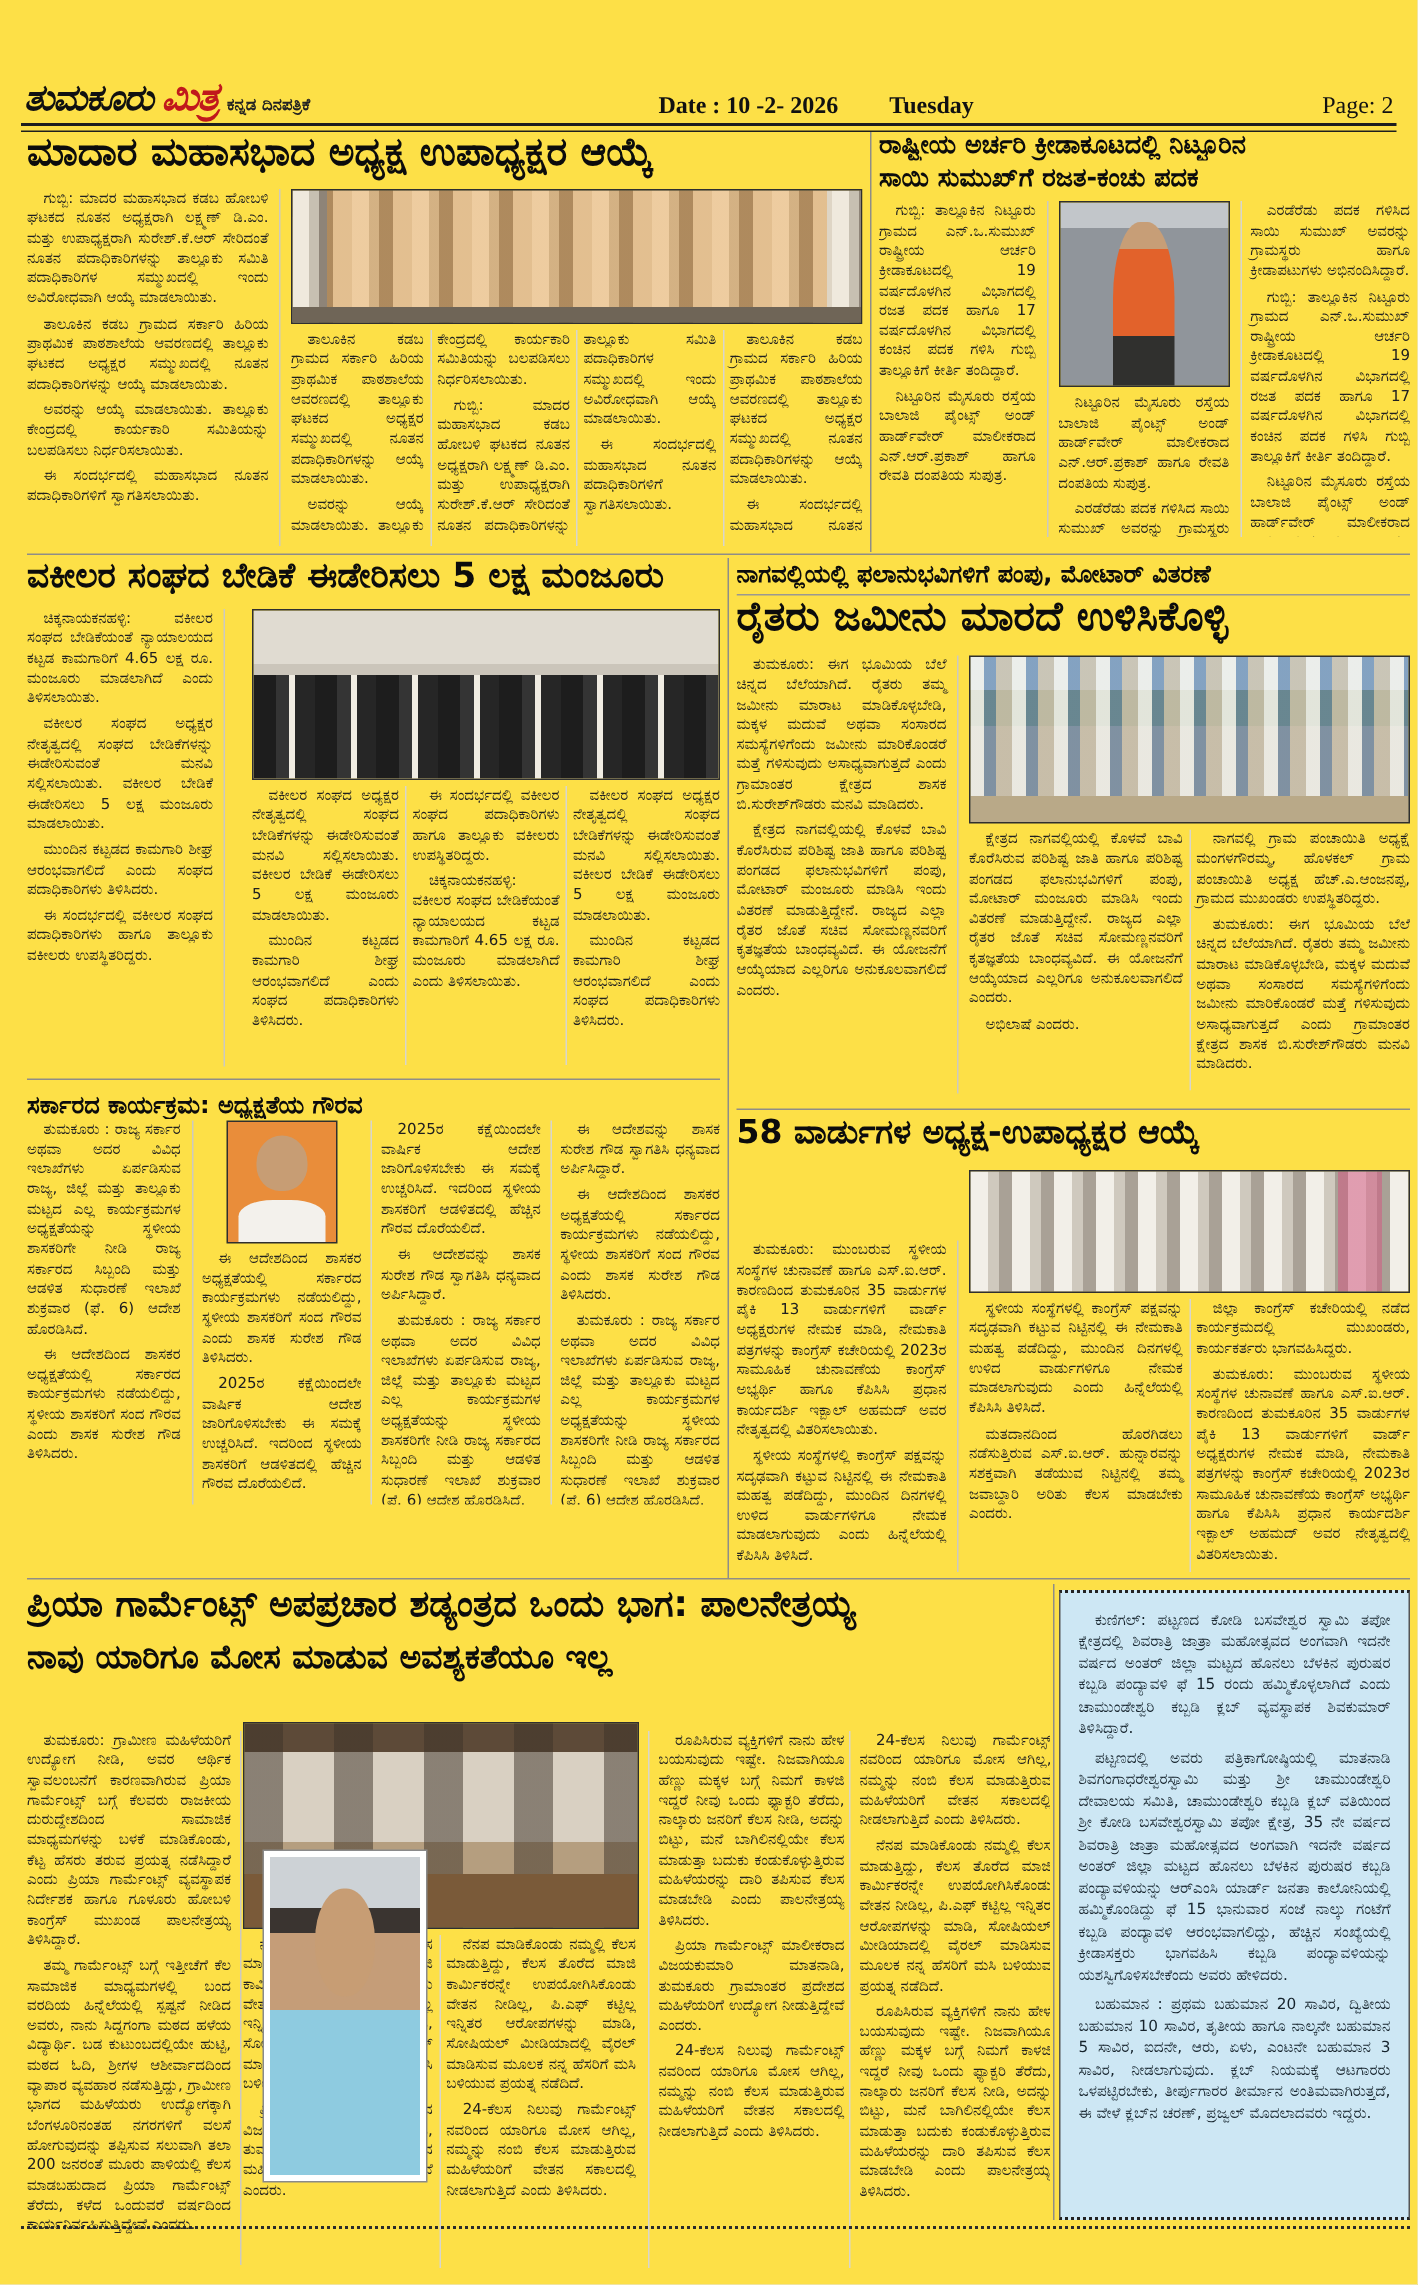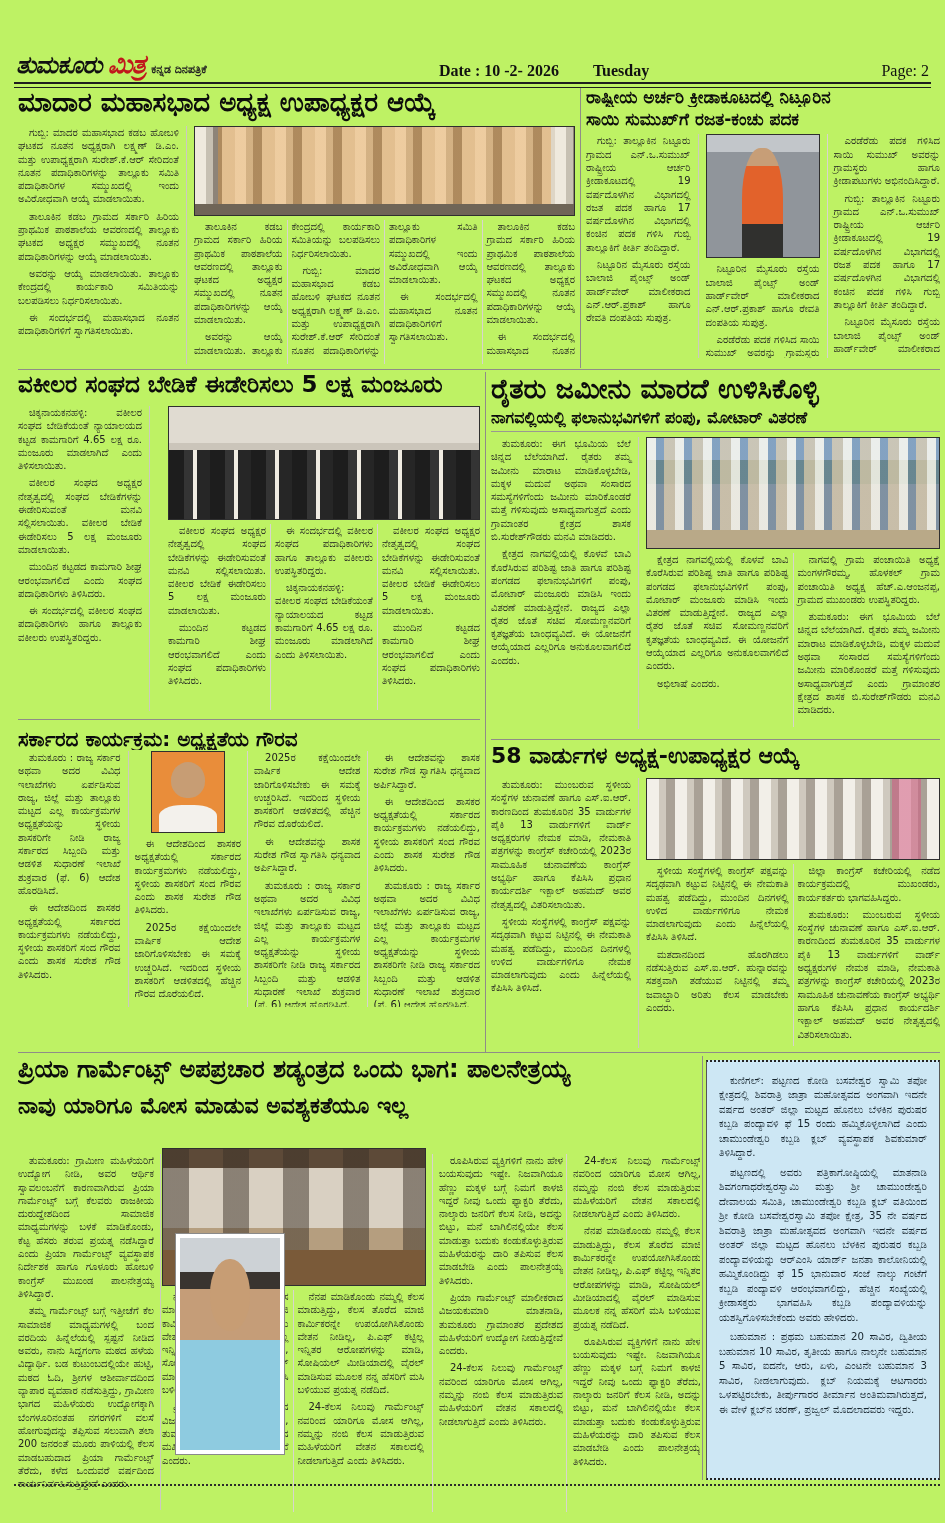--- a/index.html
+++ b/index.html
@@ -1,16 +1,16 @@
 <!DOCTYPE html>
 <html><head>
 <meta charset="utf-8">
 <style>
   html,body{margin:0;padding:0;background:#e8e8e6;}
-  .page{position:relative;width:945px;height:1523px;background:#bef264;margin:0 auto;
+  .page{position:relative;width:945px;height:1523px;background:#fde047;margin:0 auto;
         font-family:"DejaVu Sans",sans-serif;color:#1c1c1c;overflow:hidden;}
   
   .masthead{position:absolute;left:16px;right:16px;top:44px;height:36px;
             display:flex;justify-content:space-between;align-items:flex-end;}
   .logo{display:flex;align-items:baseline;gap:6px;}
   .logo-black{font-size:24px;font-weight:bold;color:#111;font-style:italic;letter-spacing:-1px;}
   .logo-red{font-size:26px;font-weight:bold;color:#c0181c;font-style:italic;letter-spacing:-1px;}
   .logo-sub{font-size:11px;font-weight:bold;color:#222;}
   .mast-center{font-family:"Liberation Serif",serif;font-weight:bold;font-size:16px;color:#111;display:flex;gap:34px;}
   .mast-page{font-family:"Liberation Serif",serif;font-weight:normal;font-size:16px;color:#111;}
@@ -159,22 +159,22 @@
           <p>ವಕೀಲರ ಸಂಘದ ಅಧ್ಯಕ್ಷರ ನೇತೃತ್ವದಲ್ಲಿ ಸಂಘದ ಬೇಡಿಕೆಗಳನ್ನು ಈಡೇರಿಸುವಂತೆ ಮನವಿ ಸಲ್ಲಿಸಲಾಯಿತು. ವಕೀಲರ ಬೇಡಿಕೆ ಈಡೇರಿಸಲು 5 ಲಕ್ಷ ಮಂಜೂರು ಮಾಡಲಾಯಿತು.</p>
           <p>ಮುಂದಿನ ಕಟ್ಟಡದ ಕಾಮಗಾರಿ ಶೀಘ್ರ ಆರಂಭವಾಗಲಿದೆ ಎಂದು ಸಂಘದ ಪದಾಧಿಕಾರಿಗಳು ತಿಳಿಸಿದರು.</p>
         </div>
       </div>
     </div>
   </section>
 
   <div class="vrule" style="left:485px;top:372px;height:680px;"></div>
 
   <section class="art" style="left:491px;top:374px;width:449px;height:358px;">
+    <div class="hl" style="font-size:16px;height:22px;border-bottom:1px solid #9a9892;">ನಾಗವಲ್ಲಿಯಲ್ಲಿ ಫಲಾನುಭವಿಗಳಿಗೆ ಪಂಪು, ಮೋಟಾರ್ ವಿತರಣೆ</div>
     <div class="hl" style="font-size:27px;height:35px;">ರೈತರು ಜಮೀನು ಮಾರದೆ ಉಳಿಸಿಕೊಳ್ಳಿ</div>
-    <div class="hl" style="font-size:16px;height:22px;border-bottom:1px solid #9a9892;">ನಾಗವಲ್ಲಿಯಲ್ಲಿ ಫಲಾನುಭವಿಗಳಿಗೆ ಪಂಪು, ಮೋಟಾರ್ ವಿತರಣೆ</div>
     <div class="flexrow" style="margin-top:5px;height:292px;">
       <div class="body-txt leadcol" style="width:141px;">
         <p>ತುಮಕೂರು: ಈಗ ಭೂಮಿಯ ಬೆಲೆ ಚಿನ್ನದ ಬೆಲೆಯಾಗಿದೆ. ರೈತರು ತಮ್ಮ ಜಮೀನು ಮಾರಾಟ ಮಾಡಿಕೊಳ್ಳಬೇಡಿ, ಮಕ್ಕಳ ಮದುವೆ ಅಥವಾ ಸಂಸಾರದ ಸಮಸ್ಯೆಗಳಿಗೆಂದು ಜಮೀನು ಮಾರಿಕೊಂಡರೆ ಮತ್ತೆ ಗಳಿಸುವುದು ಅಸಾಧ್ಯವಾಗುತ್ತದೆ ಎಂದು ಗ್ರಾಮಾಂತರ ಕ್ಷೇತ್ರದ ಶಾಸಕ ಬಿ.ಸುರೇಶ್‌ಗೌಡರು ಮನವಿ ಮಾಡಿದರು.</p>
         <p>ಕ್ಷೇತ್ರದ ನಾಗವಲ್ಲಿಯಲ್ಲಿ ಕೊಳವೆ ಬಾವಿ ಕೊರೆಸಿರುವ ಪರಿಶಿಷ್ಟ ಜಾತಿ ಹಾಗೂ ಪರಿಶಿಷ್ಟ ಪಂಗಡದ ಫಲಾನುಭವಿಗಳಿಗೆ ಪಂಪು, ಮೋಟಾರ್ ಮಂಜೂರು ಮಾಡಿಸಿ ಇಂದು ವಿತರಣೆ ಮಾಡುತ್ತಿದ್ದೇನೆ. ರಾಜ್ಯದ ಎಲ್ಲಾ ರೈತರ ಜೊತೆ ಸಚಿವ ಸೋಮಣ್ಣನವರಿಗೆ ಕೃತಜ್ಞತೆಯ ಬಾಂಧವ್ಯವಿದೆ. ಈ ಯೋಜನೆಗೆ ಆಯ್ಕೆಯಾದ ಎಲ್ಲರಿಗೂ ಅನುಕೂಲವಾಗಲಿದೆ ಎಂದರು.</p>
       </div>
       <div style="width:294px;margin-left:7px;">
         <div class="photo ph-pump" style="width:292px;height:110px;"></div>
         <div class="body-txt cols c2" style="height:174px;margin-top:4px;">
           <p>ಕ್ಷೇತ್ರದ ನಾಗವಲ್ಲಿಯಲ್ಲಿ ಕೊಳವೆ ಬಾವಿ ಕೊರೆಸಿರುವ ಪರಿಶಿಷ್ಟ ಜಾತಿ ಹಾಗೂ ಪರಿಶಿಷ್ಟ ಪಂಗಡದ ಫಲಾನುಭವಿಗಳಿಗೆ ಪಂಪು, ಮೋಟಾರ್ ಮಂಜೂರು ಮಾಡಿಸಿ ಇಂದು ವಿತರಣೆ ಮಾಡುತ್ತಿದ್ದೇನೆ. ರಾಜ್ಯದ ಎಲ್ಲಾ ರೈತರ ಜೊತೆ ಸಚಿವ ಸೋಮಣ್ಣನವರಿಗೆ ಕೃತಜ್ಞತೆಯ ಬಾಂಧವ್ಯವಿದೆ. ಈ ಯೋಜನೆಗೆ ಆಯ್ಕೆಯಾದ ಎಲ್ಲರಿಗೂ ಅನುಕೂಲವಾಗಲಿದೆ ಎಂದರು.</p>
           <p>ಅಭಿಲಾಷೆ ಎಂದರು.</p>
@@ -182,21 +182,21 @@
           <p>ತುಮಕೂರು: ಈಗ ಭೂಮಿಯ ಬೆಲೆ ಚಿನ್ನದ ಬೆಲೆಯಾಗಿದೆ. ರೈತರು ತಮ್ಮ ಜಮೀನು ಮಾರಾಟ ಮಾಡಿಕೊಳ್ಳಬೇಡಿ, ಮಕ್ಕಳ ಮದುವೆ ಅಥವಾ ಸಂಸಾರದ ಸಮಸ್ಯೆಗಳಿಗೆಂದು ಜಮೀನು ಮಾರಿಕೊಂಡರೆ ಮತ್ತೆ ಗಳಿಸುವುದು ಅಸಾಧ್ಯವಾಗುತ್ತದೆ ಎಂದು ಗ್ರಾಮಾಂತರ ಕ್ಷೇತ್ರದ ಶಾಸಕ ಬಿ.ಸುರೇಶ್‌ಗೌಡರು ಮನವಿ ಮಾಡಿದರು.</p>
         </div>
       </div>
     </div>
   </section>
 
   <div class="hrule" style="left:18px;top:719px;width:462px;"></div>
   <div class="hrule" style="left:491px;top:739px;width:449px;"></div>
 
   <section class="art" style="left:18px;top:724px;width:462px;height:326px;">
-    <div class="hl" style="font-size:20px;margin-top:4px;">ಸರ್ಕಾರದ ಕಾರ್ಯಕ್ರಮ: ಅಧ್ಯಕ್ಷತೆಯ ಗೌರವ</div>
+    <div class="hl" style="font-size:16px;margin-top:4px;">ಸರ್ಕಾರದ ಕಾರ್ಯಕ್ರಮ: ಅಧ್ಯಕ್ಷತೆಯ ಗೌರವ</div>
     <div class="flexrow" style="margin-top:1px;height:256px;">
       <div class="body-txt leadcol" style="width:104px;">
         <p>ತುಮಕೂರು : ರಾಜ್ಯ ಸರ್ಕಾರ ಅಥವಾ ಅದರ ವಿವಿಧ ಇಲಾಖೆಗಳು ಏರ್ಪಡಿಸುವ ರಾಜ್ಯ, ಜಿಲ್ಲೆ ಮತ್ತು ತಾಲ್ಲೂಕು ಮಟ್ಟದ ಎಲ್ಲ ಕಾರ್ಯಕ್ರಮಗಳ ಅಧ್ಯಕ್ಷತೆಯನ್ನು ಸ್ಥಳೀಯ ಶಾಸಕರಿಗೇ ನೀಡಿ ರಾಜ್ಯ ಸರ್ಕಾರದ ಸಿಬ್ಬಂದಿ ಮತ್ತು ಆಡಳಿತ ಸುಧಾರಣೆ ಇಲಾಖೆ ಶುಕ್ರವಾರ (ಫೆ. 6) ಆದೇಶ ಹೊರಡಿಸಿದೆ.</p>
         <p>ಈ ಆದೇಶದಿಂದ ಶಾಸಕರ ಅಧ್ಯಕ್ಷತೆಯಲ್ಲಿ ಸರ್ಕಾರದ ಕಾರ್ಯಕ್ರಮಗಳು ನಡೆಯಲಿದ್ದು, ಸ್ಥಳೀಯ ಶಾಸಕರಿಗೆ ಸಂದ ಗೌರವ ಎಂದು ಶಾಸಕ ಸುರೇಶ ಗೌಡ ತಿಳಿಸಿದರು.</p>
       </div>
       <div style="width:108px;margin-left:6px;">
         <div class="ph-portrait" style="width:72px;height:80px;margin:0 auto;"></div>
         <div class="body-txt" style="height:168px;overflow:hidden;margin-top:4px;">
           <p>ಈ ಆದೇಶದಿಂದ ಶಾಸಕರ ಅಧ್ಯಕ್ಷತೆಯಲ್ಲಿ ಸರ್ಕಾರದ ಕಾರ್ಯಕ್ರಮಗಳು ನಡೆಯಲಿದ್ದು, ಸ್ಥಳೀಯ ಶಾಸಕರಿಗೆ ಸಂದ ಗೌರವ ಎಂದು ಶಾಸಕ ಸುರೇಶ ಗೌಡ ತಿಳಿಸಿದರು.</p>
           <p>2025ರ ಕಕ್ಷೆಯಿಂದಲೇ ವಾರ್ಷಿಕ ಆದೇಶ ಜಾರಿಗೊಳಿಸಬೇಕು ಈ ಸಮಕ್ಕೆ ಉಚ್ಚರಿಸಿದೆ. ಇದರಿಂದ ಸ್ಥಳೀಯ ಶಾಸಕರಿಗೆ ಆಡಳಿತದಲ್ಲಿ ಹೆಚ್ಚಿನ ಗೌರವ ದೊರೆಯಲಿದೆ.</p>
@@ -210,21 +210,21 @@
       <div class="body-txt" style="width:108px;margin-left:6px;overflow:hidden;border-left:1px solid #d8d5cd;padding-left:6px;">
         <p>ಈ ಆದೇಶವನ್ನು ಶಾಸಕ ಸುರೇಶ ಗೌಡ ಸ್ವಾಗತಿಸಿ ಧನ್ಯವಾದ ಅರ್ಪಿಸಿದ್ದಾರೆ.</p>
         <p>ಈ ಆದೇಶದಿಂದ ಶಾಸಕರ ಅಧ್ಯಕ್ಷತೆಯಲ್ಲಿ ಸರ್ಕಾರದ ಕಾರ್ಯಕ್ರಮಗಳು ನಡೆಯಲಿದ್ದು, ಸ್ಥಳೀಯ ಶಾಸಕರಿಗೆ ಸಂದ ಗೌರವ ಎಂದು ಶಾಸಕ ಸುರೇಶ ಗೌಡ ತಿಳಿಸಿದರು.</p>
         <p>ತುಮಕೂರು : ರಾಜ್ಯ ಸರ್ಕಾರ ಅಥವಾ ಅದರ ವಿವಿಧ ಇಲಾಖೆಗಳು ಏರ್ಪಡಿಸುವ ರಾಜ್ಯ, ಜಿಲ್ಲೆ ಮತ್ತು ತಾಲ್ಲೂಕು ಮಟ್ಟದ ಎಲ್ಲ ಕಾರ್ಯಕ್ರಮಗಳ ಅಧ್ಯಕ್ಷತೆಯನ್ನು ಸ್ಥಳೀಯ ಶಾಸಕರಿಗೇ ನೀಡಿ ರಾಜ್ಯ ಸರ್ಕಾರದ ಸಿಬ್ಬಂದಿ ಮತ್ತು ಆಡಳಿತ ಸುಧಾರಣೆ ಇಲಾಖೆ ಶುಕ್ರವಾರ (ಫೆ. 6) ಆದೇಶ ಹೊರಡಿಸಿದೆ.</p>
       </div>
     </div>
   </section>
 
   <section class="art" style="left:491px;top:744px;width:449px;height:308px;">
     <div class="hl" style="font-size:22px;height:30px;">58 ವಾರ್ಡುಗಳ ಅಧ್ಯಕ್ಷ-ಉಪಾಧ್ಯಕ್ಷರ ಆಯ್ಕೆ</div>
-    <div class="flexrow" style="margin-top:4px;height:270px;">
+    <div class="flexrow" style="margin-top:4px;height:270px;align-items:flex-end;">
       <div class="body-txt leadcol" style="width:141px;">
         <p>ತುಮಕೂರು: ಮುಂಬರುವ ಸ್ಥಳೀಯ ಸಂಸ್ಥೆಗಳ ಚುನಾವಣೆ ಹಾಗೂ ಎಸ್.ಐ.ಆರ್. ಕಾರಣದಿಂದ ತುಮಕೂರಿನ 35 ವಾರ್ಡುಗಳ ಪೈಕಿ 13 ವಾರ್ಡುಗಳಿಗೆ ವಾರ್ಡ್ ಅಧ್ಯಕ್ಷರುಗಳ ನೇಮಕ ಮಾಡಿ, ನೇಮಕಾತಿ ಪತ್ರಗಳನ್ನು ಕಾಂಗ್ರೆಸ್ ಕಚೇರಿಯಲ್ಲಿ 2023ರ ಸಾಮೂಹಿಕ ಚುನಾವಣೆಯ ಕಾಂಗ್ರೆಸ್ ಅಭ್ಯರ್ಥಿ ಹಾಗೂ ಕೆಪಿಸಿಸಿ ಪ್ರಧಾನ ಕಾರ್ಯದರ್ಶಿ ಇಕ್ಬಾಲ್ ಅಹಮದ್ ಅವರ ನೇತೃತ್ವದಲ್ಲಿ ವಿತರಿಸಲಾಯಿತು.</p>
         <p>ಸ್ಥಳೀಯ ಸಂಸ್ಥೆಗಳಲ್ಲಿ ಕಾಂಗ್ರೆಸ್ ಪಕ್ಷವನ್ನು ಸದೃಢವಾಗಿ ಕಟ್ಟುವ ನಿಟ್ಟಿನಲ್ಲಿ ಈ ನೇಮಕಾತಿ ಮಹತ್ವ ಪಡೆದಿದ್ದು, ಮುಂದಿನ ದಿನಗಳಲ್ಲಿ ಉಳಿದ ವಾರ್ಡುಗಳಿಗೂ ನೇಮಕ ಮಾಡಲಾಗುವುದು ಎಂದು ಹಿನ್ನೆಲೆಯಲ್ಲಿ ಕೆಪಿಸಿಸಿ ತಿಳಿಸಿದೆ.</p>
       </div>
       <div style="width:294px;margin-left:7px;">
         <div class="photo ph-wards" style="width:292px;height:80px;"></div>
         <div class="body-txt cols c2" style="height:182px;margin-top:4px;">
           <p>ಸ್ಥಳೀಯ ಸಂಸ್ಥೆಗಳಲ್ಲಿ ಕಾಂಗ್ರೆಸ್ ಪಕ್ಷವನ್ನು ಸದೃಢವಾಗಿ ಕಟ್ಟುವ ನಿಟ್ಟಿನಲ್ಲಿ ಈ ನೇಮಕಾತಿ ಮಹತ್ವ ಪಡೆದಿದ್ದು, ಮುಂದಿನ ದಿನಗಳಲ್ಲಿ ಉಳಿದ ವಾರ್ಡುಗಳಿಗೂ ನೇಮಕ ಮಾಡಲಾಗುವುದು ಎಂದು ಹಿನ್ನೆಲೆಯಲ್ಲಿ ಕೆಪಿಸಿಸಿ ತಿಳಿಸಿದೆ.</p>
           <p>ಮತದಾನದಿಂದ ಹೊರಗಿಡಲು ನಡೆಸುತ್ತಿರುವ ಎಸ್.ಐ.ಆರ್. ಹುನ್ನಾರವನ್ನು ಸಶಕ್ತವಾಗಿ ತಡೆಯುವ ನಿಟ್ಟಿನಲ್ಲಿ ತಮ್ಮ ಜವಾಬ್ದಾರಿ ಅರಿತು ಕೆಲಸ ಮಾಡಬೇಕು ಎಂದರು.</p>
           <p>ಜಿಲ್ಲಾ ಕಾಂಗ್ರೆಸ್ ಕಚೇರಿಯಲ್ಲಿ ನಡೆದ ಕಾರ್ಯಕ್ರಮದಲ್ಲಿ ಮುಖಂಡರು, ಕಾರ್ಯಕರ್ತರು ಭಾಗವಹಿಸಿದ್ದರು.</p>

